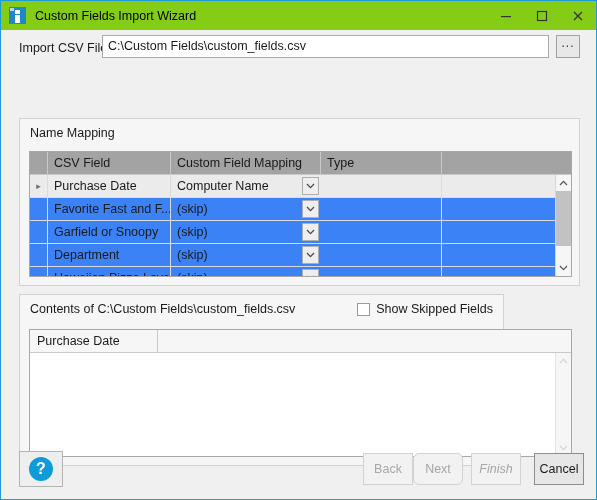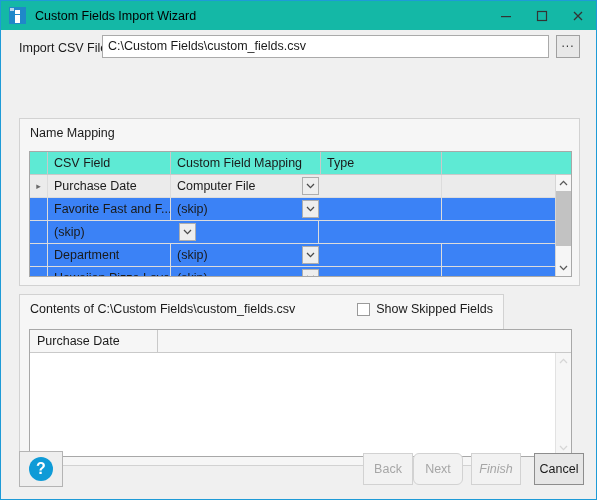--- a/index.html
+++ b/index.html
@@ -24,21 +24,21 @@
     box-sizing: border-box;
     border: 1px solid #1e9bd7;
     background: #f0f0f0;
     display: flex;
     flex-direction: column;
   }
 
   
   .titlebar {
     height: 29px;
-    background: #14b8a6;
+    background: #84cc16;
     display: flex;
     align-items: center;
     flex: 0 0 auto;
     position: relative;
   }
   .app-icon {
     width: 17px;
     height: 17px;
     margin-left: 8px;
     background: #1f88c9;
@@ -201,21 +201,21 @@
     width: 543px;
     height: 126px;
     box-sizing: border-box;
     border: 1px solid #a8a8a8;
     background: #ffffff;
     overflow: hidden;
   }
   .grid-header {
     display: flex;
     height: 23px;
-    background: #5eead4;
+    background: #a3a3a3;
     border-bottom: 1px solid #c9c9c9;
     box-sizing: border-box;
   }
   .gh-cell {
     box-sizing: border-box;
     border-right: 1px solid #c9c9c9;
     font-size: 12.5px;
     color: #1a1a1a;
     line-height: 22px;
     padding-left: 6px;
@@ -451,21 +451,21 @@
           <div class="gh-cell gh-type">Type</div>
           <div class="gh-cell gh-last"></div>
         </div>
 
         <div class="grid-body">
 
           <div class="grow selected">
             <div class="gc gc-sel">▸</div>
             <div class="gc gc-csv">Purchase Date</div>
             <div class="gc gc-map">
-              <span>Computer File</span>
+              <span>Computer Name</span>
               <span class="combo-arrow">
                 <svg width="9" height="6" viewBox="0 0 9 6">
                     <path d="M1 1 L4.5 4.6 L8 1" stroke="#4a4a4a" stroke-width="1.3" fill="none"></path>
                   </svg>
               </span>
             </div>
             <div class="gc gc-type"></div>
             <div class="gc gc-last"></div>
           </div>
 
@@ -479,20 +479,21 @@
                     <path d="M1 1 L4.5 4.6 L8 1" stroke="#4a4a4a" stroke-width="1.3" fill="none"></path>
                   </svg>
               </span>
             </div>
             <div class="gc gc-type"></div>
             <div class="gc gc-last"></div>
           </div>
 
           <div class="grow">
             <div class="gc gc-sel"></div>
+            <div class="gc gc-csv">Garfield or Snoopy</div>
             <div class="gc gc-map">
               <span>(skip)</span>
               <span class="combo-arrow">
                 <svg width="9" height="6" viewBox="0 0 9 6">
                     <path d="M1 1 L4.5 4.6 L8 1" stroke="#4a4a4a" stroke-width="1.3" fill="none"></path>
                   </svg>
               </span>
             </div>
             <div class="gc gc-type"></div>
             <div class="gc gc-last"></div>

